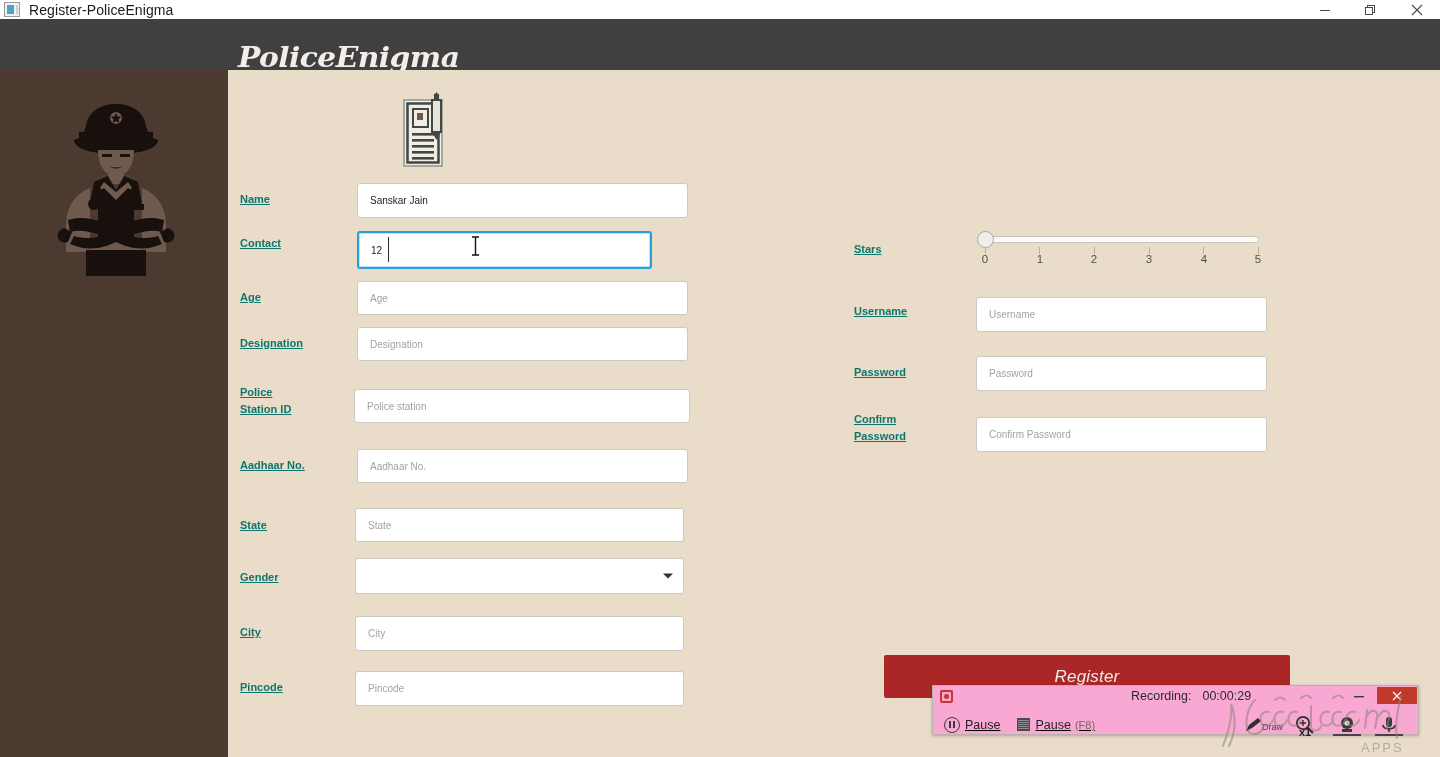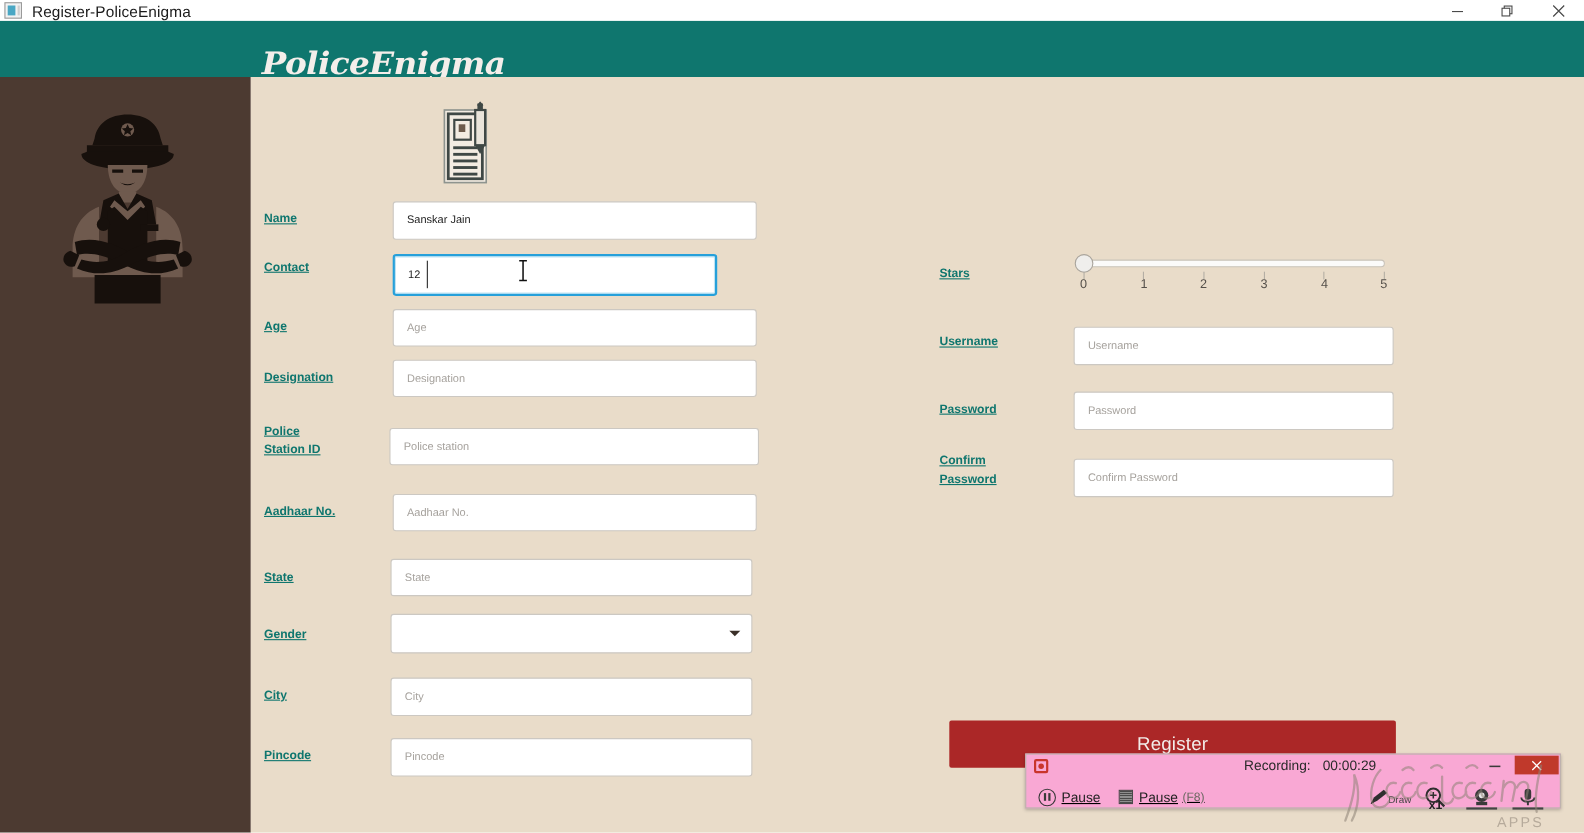--- a/index.html
+++ b/index.html
@@ -66,21 +66,21 @@
     justify-content: center;
     position: relative;
   }
   .wbtn svg { display: block; }
 
   
   #brand-header {
     position: absolute;
     left: 0; top: 19px;
     width: 1440px; height: 51px;
-    background: #0f766e;
+    background: #404040;
   }
   #brand-title {
     position: absolute;
     left: 238px; top: 22px;
     font-family: "DejaVu Serif", serif;
     font-weight: bold;
     font-style: italic;
     font-size: 28px;
     color: #f4eeea;
     letter-spacing: -0.5px;
@@ -499,21 +499,21 @@
   <div class="field-label" style="left:626px; top:233px;">Username</div>
   <input class="tf" style="left: 748px; top: 227px; width: 291px; height: 35px;" placeholder="Username">
 
   <div class="field-label" style="left:626px; top:294px;">Password</div>
   <input class="tf" style="left: 748px; top: 286px; width: 291px; height: 35px;" placeholder="Password">
 
   <div class="field-label" style="left:626px; top:341px;">Confirm
 Password</div>
   <input class="tf" style="left: 748px; top: 347px; width: 291px; height: 35px;" placeholder="Confirm Password">
 
-  <button id="register-btn" style="left:635px; top:585px;">Register</button>
+  <button id="register-btn" style="left:656px; top:585px;font-style:italic;">Register</button>
 </div>
 
 <div id="slider-wrap">
   <div id="slider-track"></div>
   <div id="slider-thumb"></div>
   <div class="slider-tick" style="left:10px;"></div>
   <div class="slider-tick" style="left:64px;"></div>
   <div class="slider-tick" style="left:119px;"></div>
   <div class="slider-tick" style="left:174px;"></div>
   <div class="slider-tick" style="left:228px;"></div>

